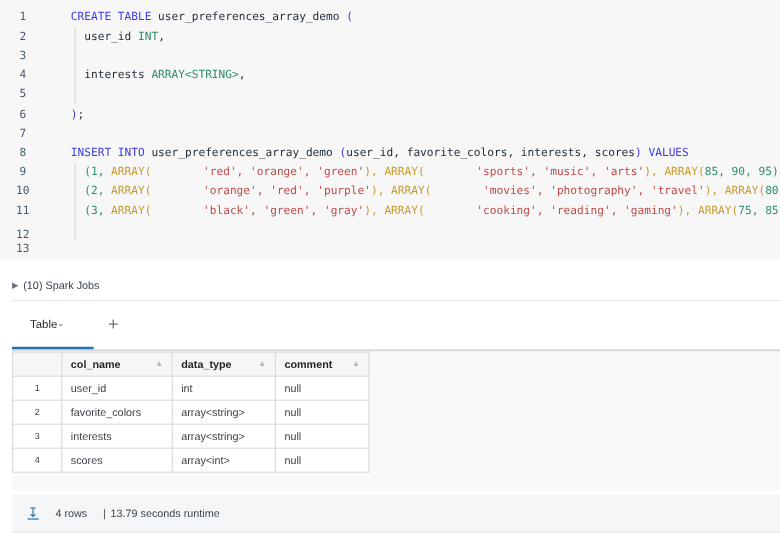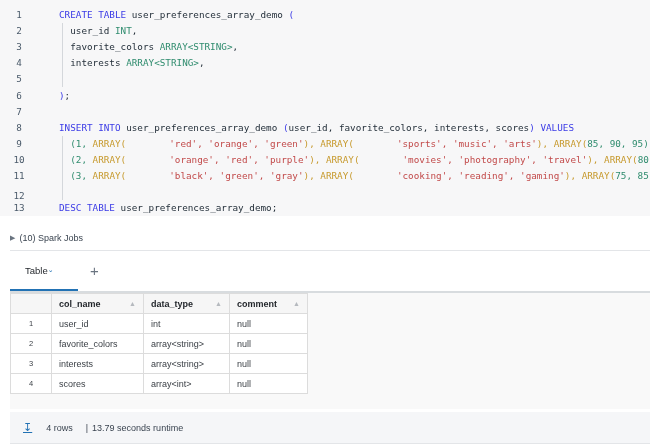--- a/index.html
+++ b/index.html
@@ -63,31 +63,31 @@
     .footer .dl { margin-left: 13px; color: #2272b4; font-size: 11px; text-decoration: underline; cursor: pointer; }
     .footer .rows { margin-left: 14px; }
     .footer .sep { margin-left: 13px; margin-right: 4px; }
   </style>
 </head>
 <body>
 
 <div class="editor" id="editor">
     <div class="code-line" style="top: 7px; width: 650px;"><div class="ln"><span>1</span></div><div class="code"><span class="kw">CREATE TABLE </span><span class="punc">user_preferences_array_demo </span><span class="kw">(</span></div></div>
     <div class="code-line" style="top: 23.1px; width: 650px;"><div class="ln"><span>2</span></div><div class="code"><span class="punc">  user_id </span><span class="num">INT</span><span class="punc">,</span></div></div>
-    <div class="code-line" style="top: 39.2px; width: 650px;"><div class="ln"><span>3</span></div><div class="code"><span class="punc">  favorite_colors </span><span class="num">ARRAY&lt;STRING&gt;</span><span class="punc">,</span></div></div>
+    <div class="code-line" style="top: 39.2px; width: 650px;"><div class="ln"><span>3</span></div></div>
     <div class="code-line" style="top: 55.3px; width: 650px;"><div class="ln"><span>4</span></div><div class="code"><span class="punc">  interests </span><span class="num">ARRAY&lt;STRING&gt;</span><span class="punc">,</span></div></div>
     <div class="code-line" style="top: 71.4px; width: 650px;"><div class="ln"><span>5</span></div></div>
     <div class="code-line" style="top: 87.5px; width: 650px;"><div class="ln"><span>6</span></div><div class="code"><span class="kw">)</span><span class="punc">;</span></div></div>
     <div class="code-line" style="top: 103.6px; width: 650px;"><div class="ln"><span>7</span></div><div class="code"></div></div>
     <div class="code-line" style="top: 119.7px; width: 650px;"><div class="ln"><span>8</span></div><div class="code"><span class="kw">INSERT INTO </span><span class="punc">user_preferences_array_demo </span><span class="kw">(</span><span class="punc">user_id, favorite_colors, interests, scores</span><span class="kw">) VALUES</span></div></div>
     <div class="code-line" style="top: 135.8px; width: 650px;"><div class="ln"><span>9</span></div><div class="code"><span class="num">  (1, </span><span class="fn">ARRAY(</span><span class="str">'red', 'orange', 'green'</span><span class="fn">), </span><span class="fn">ARRAY(</span><span class="str">'sports', 'music', 'arts'</span><span class="fn">), </span><span class="fn">ARRAY(</span><span class="num">85, 90, 95</span><span class="num">)),</span></div></div>
     <div class="code-line" style="top: 151.9px; width: 650px;"><div class="ln"><span>10</span></div><div class="code"><span class="num">  (2, </span><span class="fn">ARRAY(</span><span class="str">'orange', 'red', 'purple'</span><span class="fn">), </span><span class="fn">ARRAY(</span><span class="str">'movies', 'photography', 'travel'</span><span class="fn">), </span><span class="fn">ARRAY(</span><span class="num">80, 88, 92</span><span class="num">)),</span></div></div>
     <div class="code-line" style="top: 168px; width: 650px;"><div class="ln"><span>11</span></div><div class="code"><span class="num">  (3, </span><span class="fn">ARRAY(</span><span class="str">'black', 'green', 'gray'</span><span class="fn">), </span><span class="fn">ARRAY(</span><span class="str">'cooking', 'reading', 'gaming'</span><span class="fn">), </span><span class="fn">ARRAY(</span><span class="num">75, 85, 90</span><span class="num">));</span></div></div>
     <div class="code-line" style="top: 188px; width: 624px;"><div class="ln"><span>12</span></div><div class="code"></div></div>
-    <div class="code-line" style="top: 200.2px; width: 650px;"><div class="ln"><span>13</span></div><div class="code"><span class="kw">DESC TABLE </span><span class="punc">user_preferences_array_demo;</span></div></div>
+    <div class="code-line" style="top: 200.2px; width: 650px;"><div class="ln"><span>13</span></div></div>
     <div class="indent-guide" style="top: 23.1px; height: 64.4px;"></div>
     <div class="indent-guide" style="top: 135.8px; height: 64.4px;"></div>
   </div>
 
 <div class="jobs">
   <span class="tri">▶</span>
   <span>(10) Spark Jobs</span>
 </div>
 
 <div class="result">

